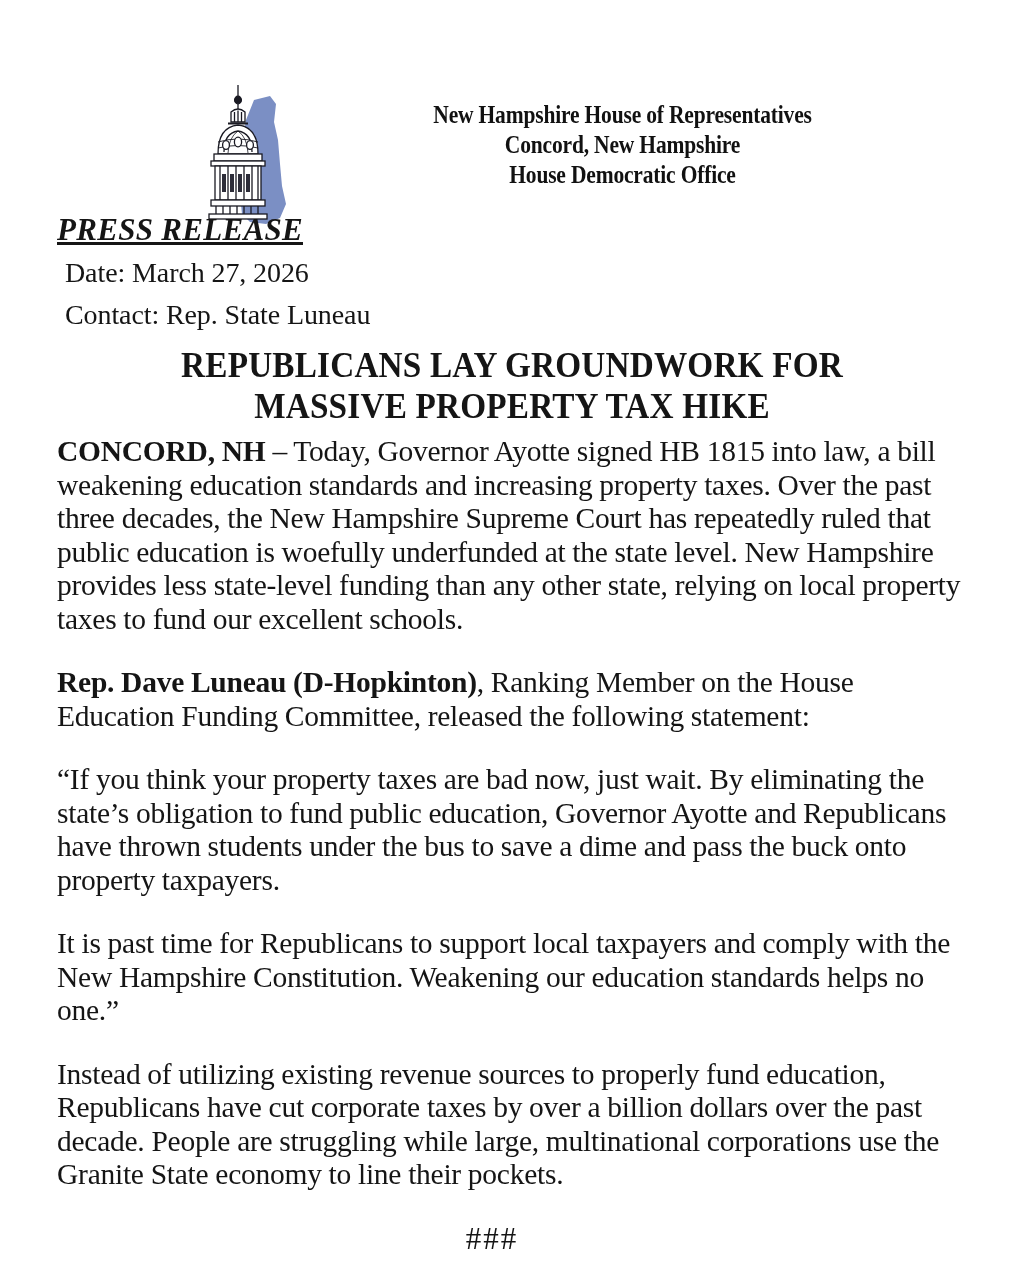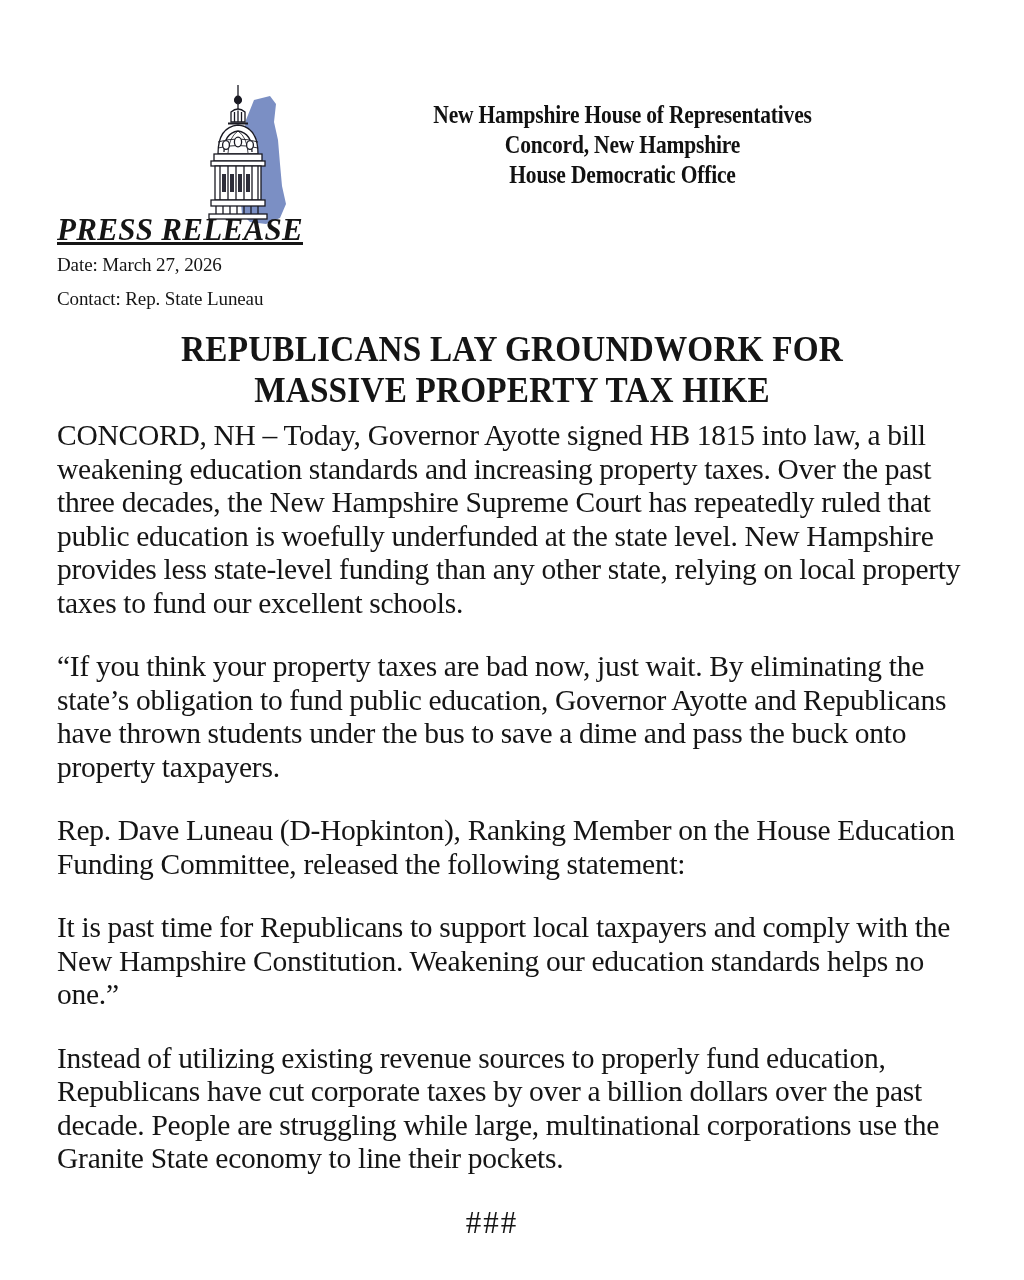--- a/index.html
+++ b/index.html
@@ -70,23 +70,23 @@
     font-style: italic;
     text-decoration: underline;
     text-underline-offset: 2px;
     font-size: 31px;
     line-height: 36px;
     letter-spacing: 0.3px;
     margin: 0;
   }
 
   .meta-line {
-    font-size: 19px;
+    font-size: 28px;
     line-height: 34px;
-    margin: 0;
+    margin: 8px;
     letter-spacing: -0.1px;
   }
 
   .headline {
     margin: 13px 0 8px 0;
     text-align: center;
     font-weight: bold;
     font-size: 35px;
     line-height: 41px;
     letter-spacing: 0.2px;
@@ -97,21 +97,21 @@
 
   .para {
     margin: 0 0 30px 0;
     font-size: 29.5px;
     line-height: 33.5px;
     letter-spacing: -0.25px;
     text-align: left;
     word-spacing: -0.2px;
   }
   .para:last-of-type { margin-bottom: 0; }
-  .para b { font-weight: normal; }
+  .para b { font-weight: bold; }
 
   .end-mark {
     margin: 2px 0 0 0;
     text-align: center;
     font-size: 31px;
     line-height: 34px;
     letter-spacing: 2px;
     padding-right: 40px;
   }
 </style>
@@ -195,23 +195,23 @@
     <p class="meta-line">Date: March 27, 2026</p>
     <p class="meta-line">Contact: Rep. State Luneau</p>
 
     <h1 class="headline">
       <span class="hl-line">REPUBLICANS LAY GROUNDWORK FOR</span>
       <span class="hl-line">MASSIVE PROPERTY TAX HIKE</span>
     </h1>
 
     <p class="para"><b>CONCORD, NH</b><span> – Today, Governor Ayotte signed HB 1815 into law, a bill weakening education standards and increasing property taxes. Over the past three decades, the New Hampshire Supreme Court has repeatedly ruled that public education is woefully underfunded at the state level. New Hampshire provides less state-level funding than any other state, relying on local property taxes to fund our excellent schools.</span></p>
 
+    <p class="para"><b>Rep. Dave Luneau (D-Hopkinton)</b><span>, Ranking Member on the House Education Funding Committee, released the following statement:</span></p>
+
     <p class="para">“If you think your property taxes are bad now, just wait. By eliminating the state’s obligation to fund public education, Governor Ayotte and Republicans have thrown students under the bus to save a dime and pass the buck onto property taxpayers.</p>
-
-    <p class="para"><b>Rep. Dave Luneau (D-Hopkinton)</b><span>, Ranking Member on the House Education Funding Committee, released the following statement:</span></p>
 
     <p class="para">It is past time for Republicans to support local taxpayers and comply with the New Hampshire Constitution. Weakening our education standards helps no one.”</p>
 
     <p class="para">Instead of utilizing existing revenue sources to properly fund education, Republicans have cut corporate taxes by over a billion dollars over the past decade. People are struggling while large, multinational corporations use the Granite State economy to line their pockets.</p>
 
     <p class="end-mark">###</p>
   </div>
 
 </div>
 

